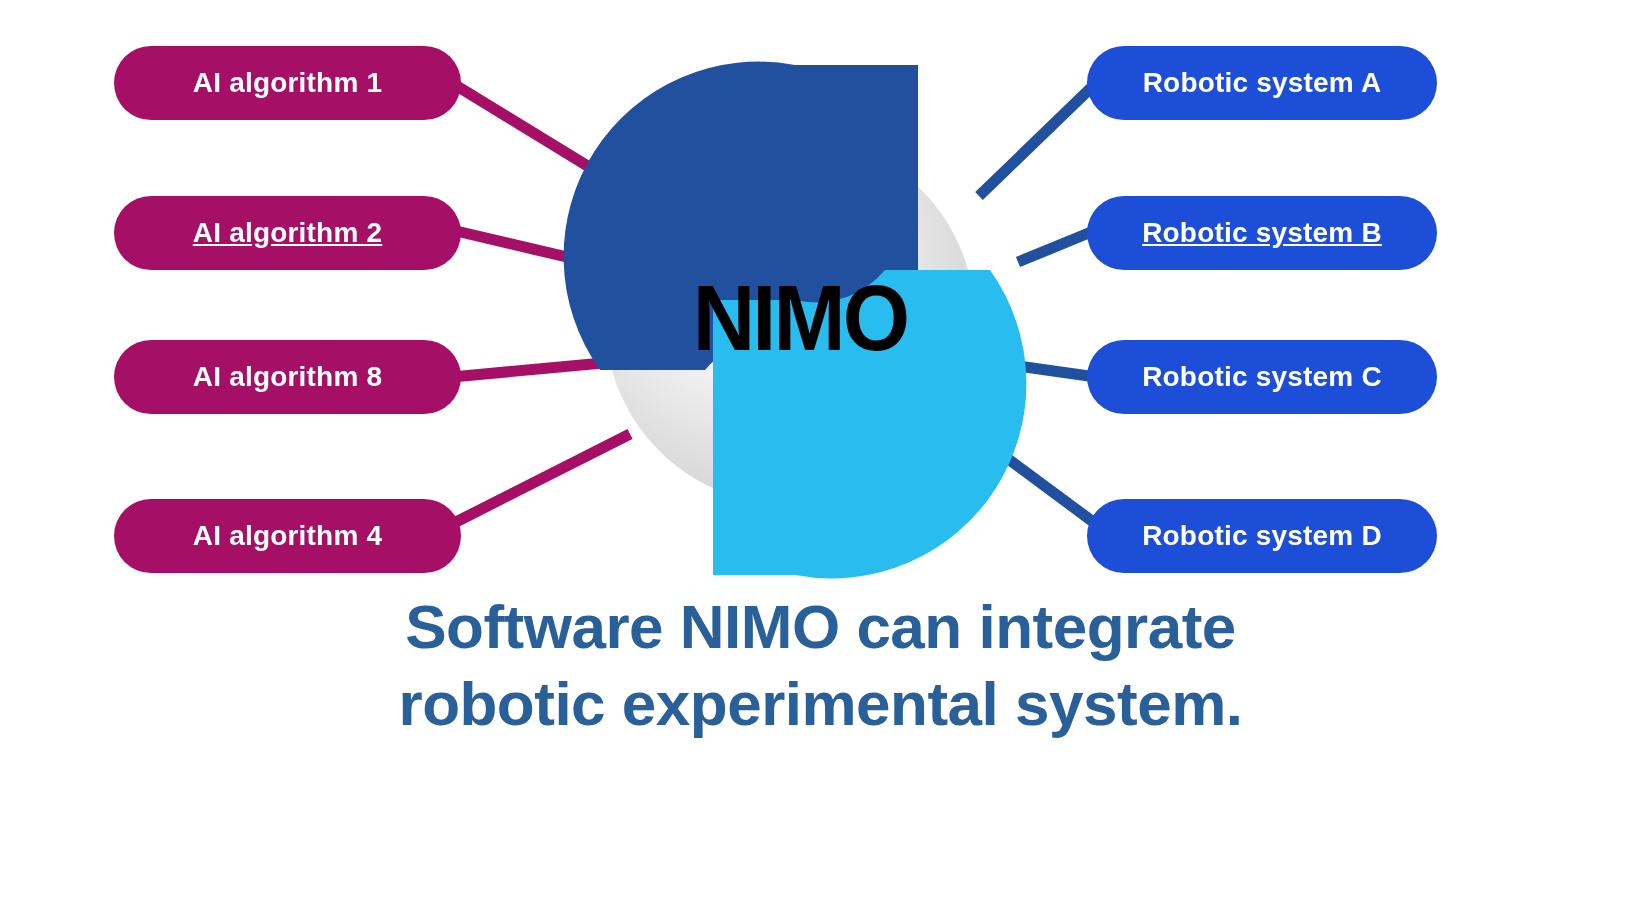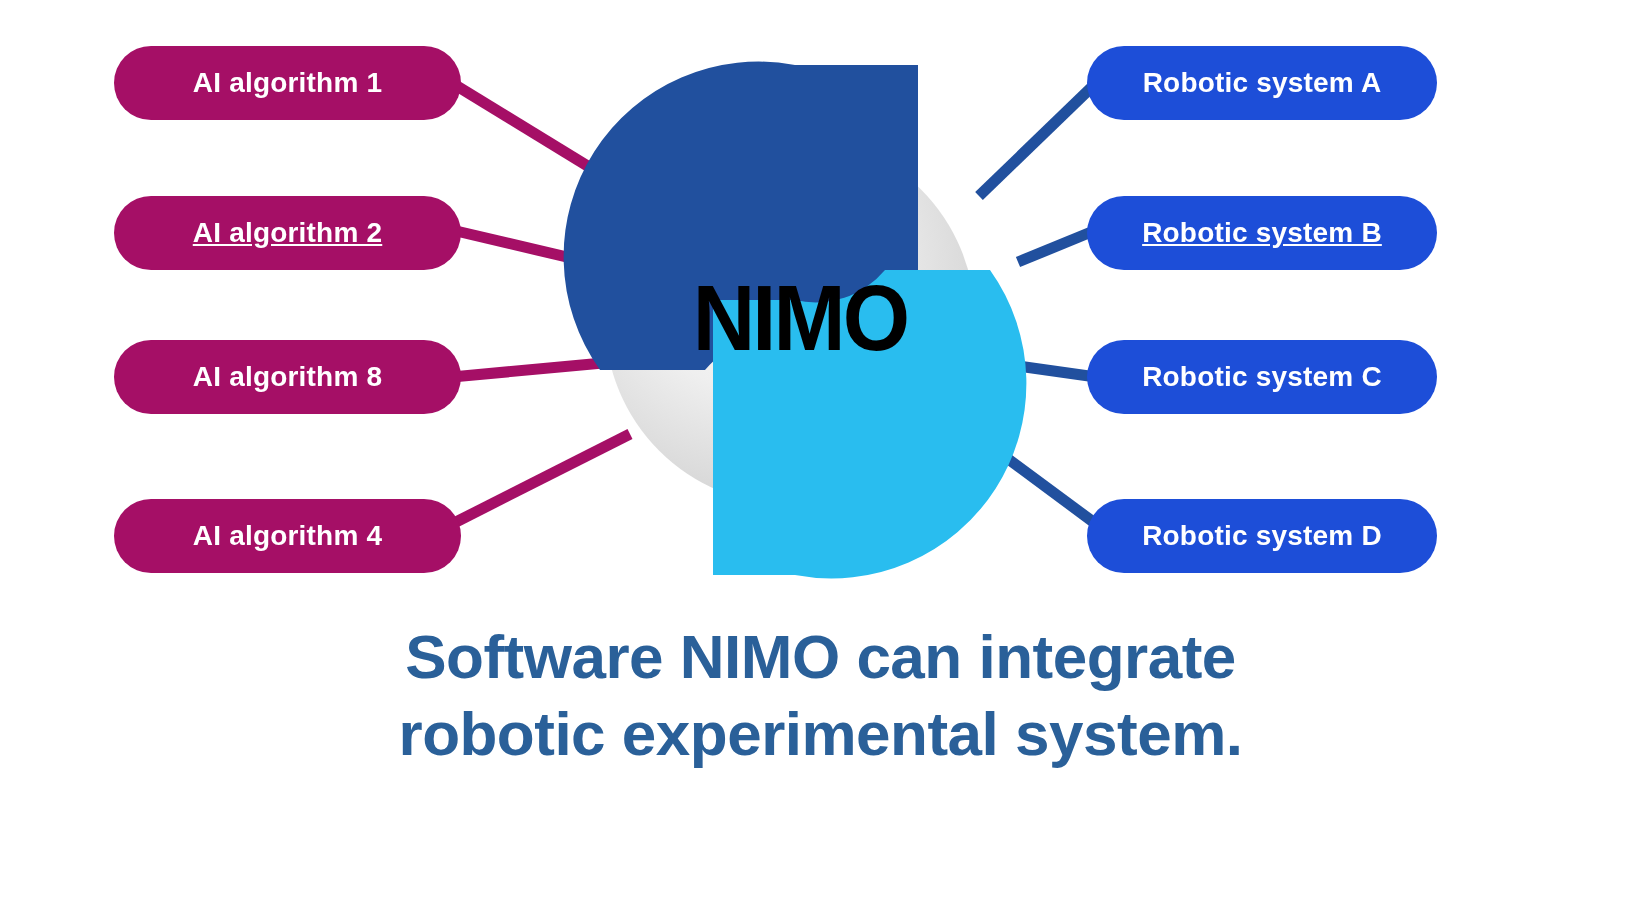--- a/index.html
+++ b/index.html
@@ -91,21 +91,21 @@
 
   .row1 { top: 46px; }
   .row2 { top: 196px; text-decoration: underline; }
   .row3 { top: 340px; }
   .row4 { top: 487px; margin-top: 12px; }
 
   
   #caption {
     position: absolute;
     left: 0;
-    top: 618px;
+    top: 588px;
     width: 1641px;
     text-align: center;
     color: #2A6099;
     font-family: "Liberation Sans", sans-serif;
     font-weight: bold;
     font-size: 62px;
     line-height: 77px;
     letter-spacing: -0.5px;
     z-index: 4;
   }

